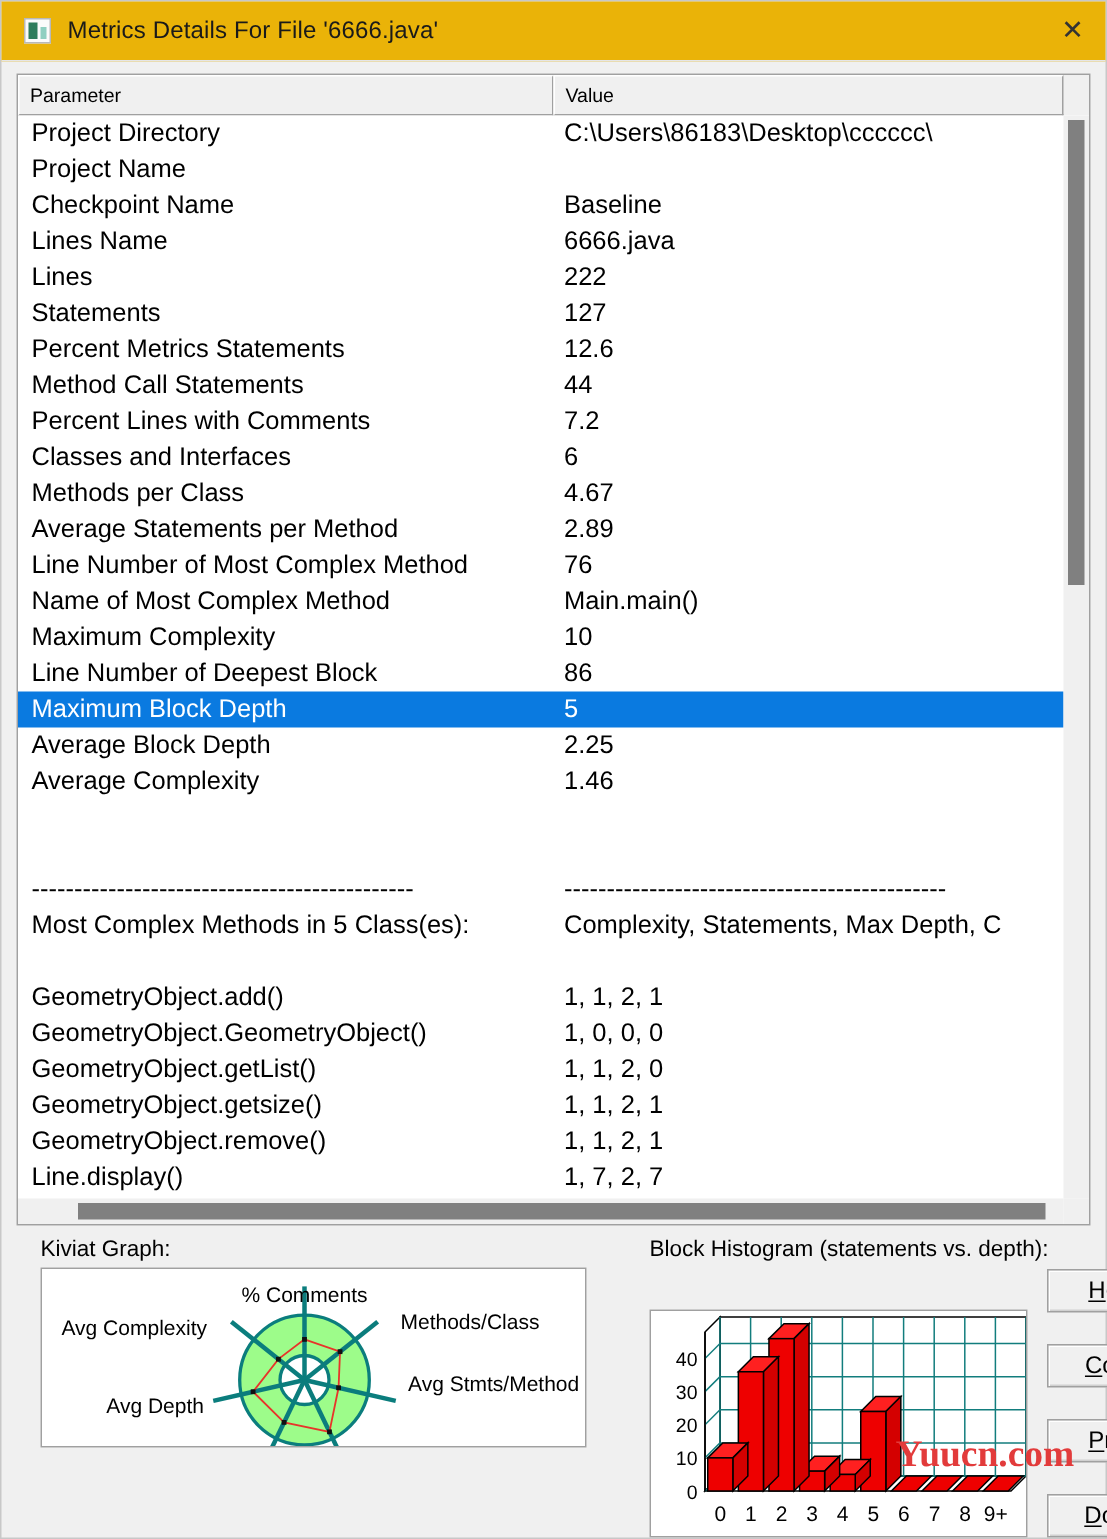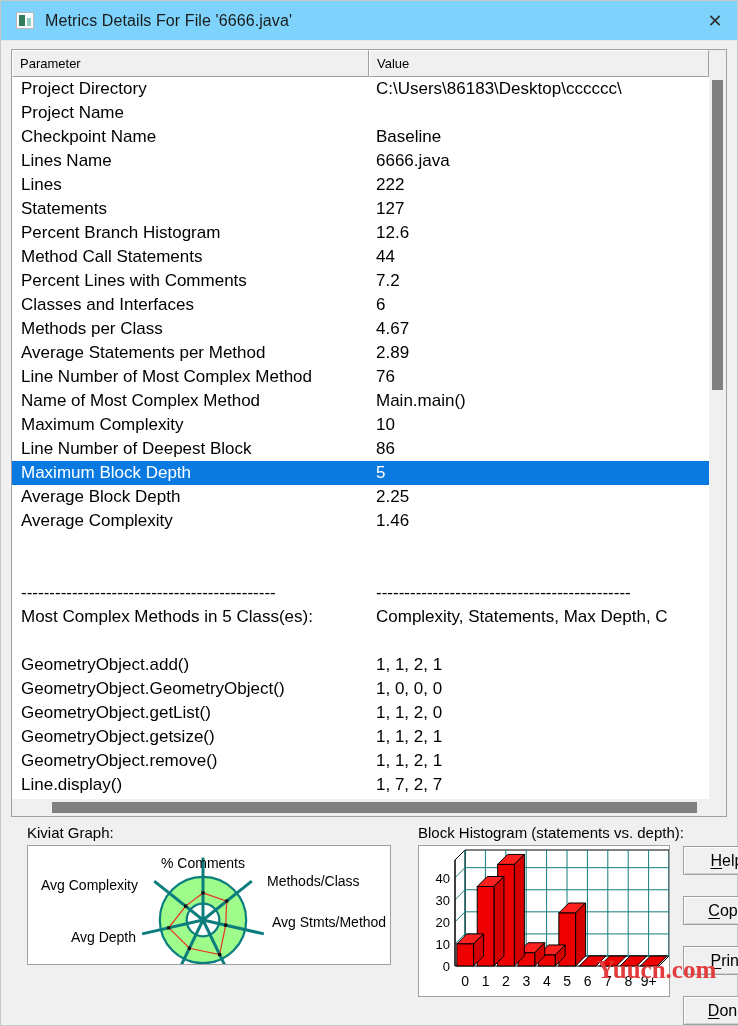--- a/index.html
+++ b/index.html
@@ -21,21 +21,21 @@
     background: #f0f0f0;
     border: 1px solid #c8c8c8;
     box-sizing: border-box;
     display: flex;
     flex-direction: column;
   }
 
   
   #titlebar {
     height: 40px;
-    background: #7dd3fc;
+    background: #eab308;
     display: flex;
     align-items: center;
     flex: 0 0 auto;
     box-sizing: border-box;
     border-bottom: 1px solid #e6e6e6;
   }
   #app-icon {
     width: 18px; height: 17px;
     margin-left: 15px; margin-right: 11px;
     background: #fbfbfb;
@@ -197,21 +197,21 @@
   }
   .panel-frame {
     border: 1px solid #a0a0a0;
     background: #ffffff;
     box-sizing: border-box;
     position: relative;
     overflow: hidden;
   }
   #kiviat-panel { width: 364px; flex: 0 0 364px; }
   #kiviat-frame { height: 120px; }
-  #hist-panel { width: 252px; flex: 0 0 252px; margin-left: 11px; }
+  #hist-panel { width: 252px; flex: 0 0 252px; margin-left: 26px; gap: 28px; }
   #hist-frame { height: 152px; }
 
   
   #btn-col {
     margin-left: 13px;
     flex: 1 1 auto;
     display: flex;
     flex-direction: column;
     justify-content: flex-start;
     padding-top: 22px;
@@ -284,21 +284,21 @@
           </div>
           <div class="row">
             <div class="cell-param">Lines</div>
             <div class="cell-value">222</div>
           </div>
           <div class="row">
             <div class="cell-param">Statements</div>
             <div class="cell-value">127</div>
           </div>
           <div class="row">
-            <div class="cell-param">Percent Branch Histogram</div>
+            <div class="cell-param">Percent Metrics Statements</div>
             <div class="cell-value">12.6</div>
           </div>
           <div class="row">
             <div class="cell-param">Method Call Statements</div>
             <div class="cell-value">44</div>
           </div>
           <div class="row">
             <div class="cell-param">Percent Lines with Comments</div>
             <div class="cell-value">7.2</div>
           </div>

